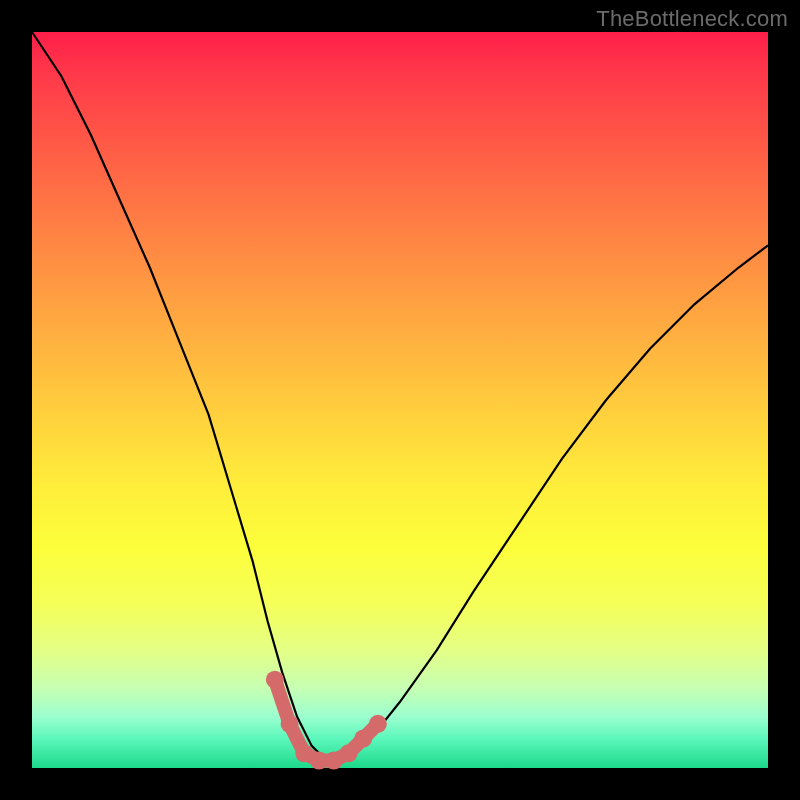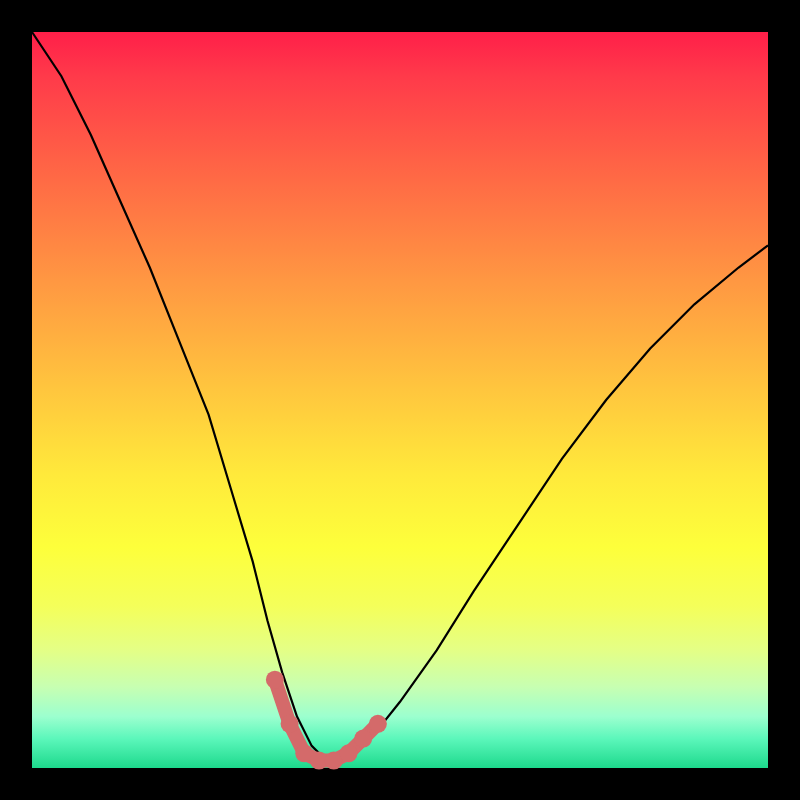--- a/index.html
+++ b/index.html
@@ -66,14 +66,15 @@
         <circle cx="257.6" cy="691.8" r="9" fill="#d46a6a"></circle>
         <circle cx="272.3" cy="721.3" r="9" fill="#d46a6a"></circle>
         <circle cx="287.0" cy="728.6" r="9" fill="#d46a6a"></circle>
         <circle cx="301.8" cy="728.6" r="9" fill="#d46a6a"></circle>
         <circle cx="316.5" cy="721.3" r="9" fill="#d46a6a"></circle>
         <circle cx="331.2" cy="706.6" r="9" fill="#d46a6a"></circle>
         <circle cx="345.9" cy="691.8" r="9" fill="#d46a6a"></circle>
       </g>
   </svg>
 
+  <div class="watermark" data-bind="watermark">TheBottleneck.com</div>
 
 </div>
 
 </body></html>

